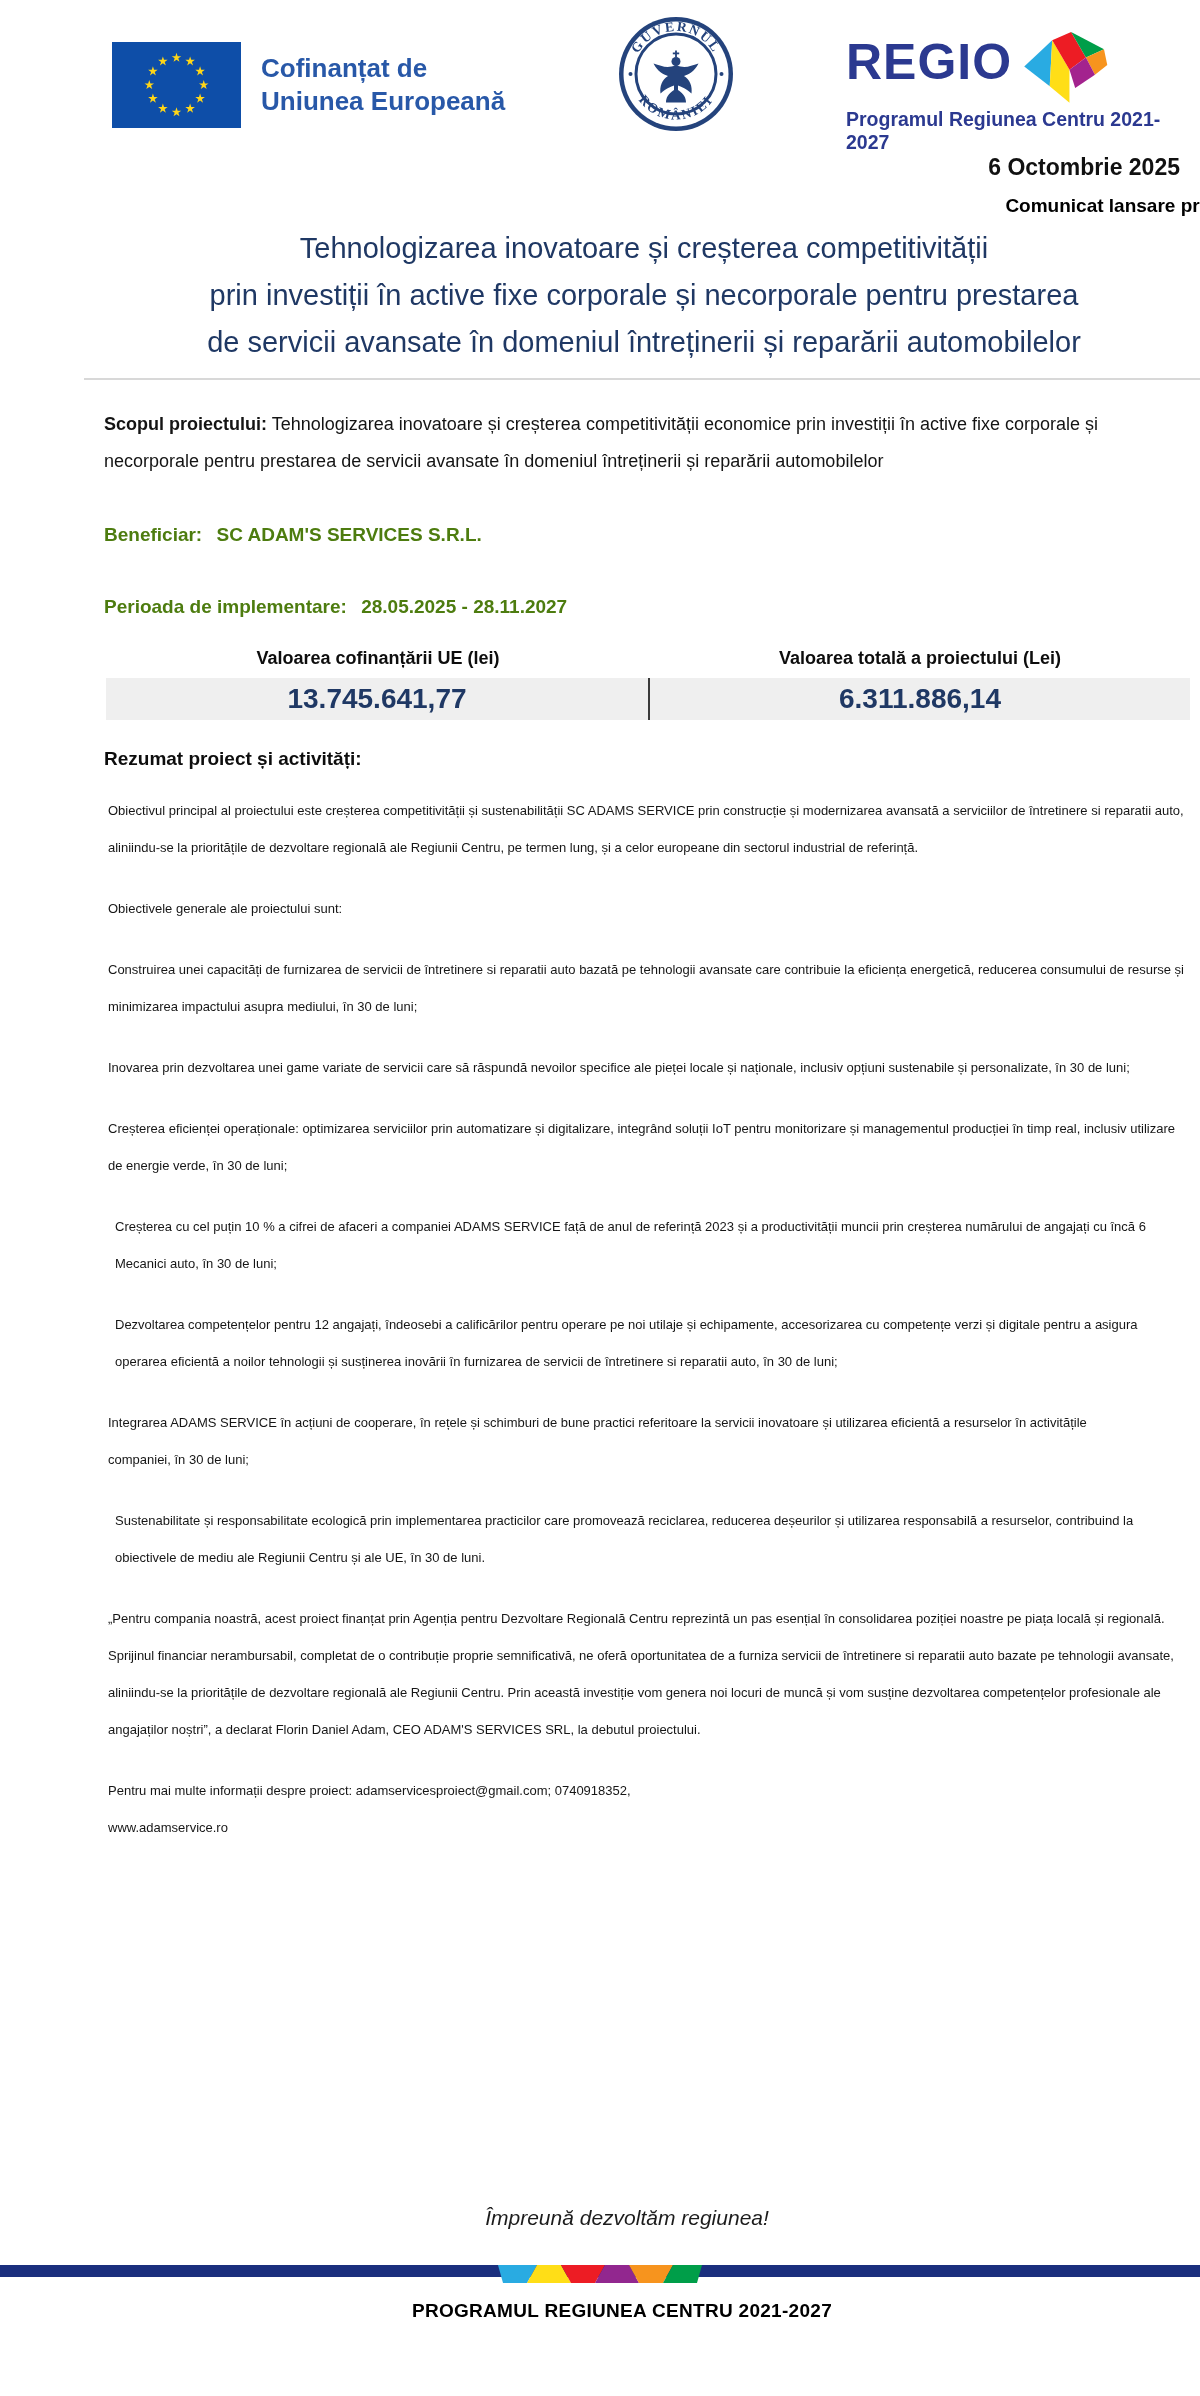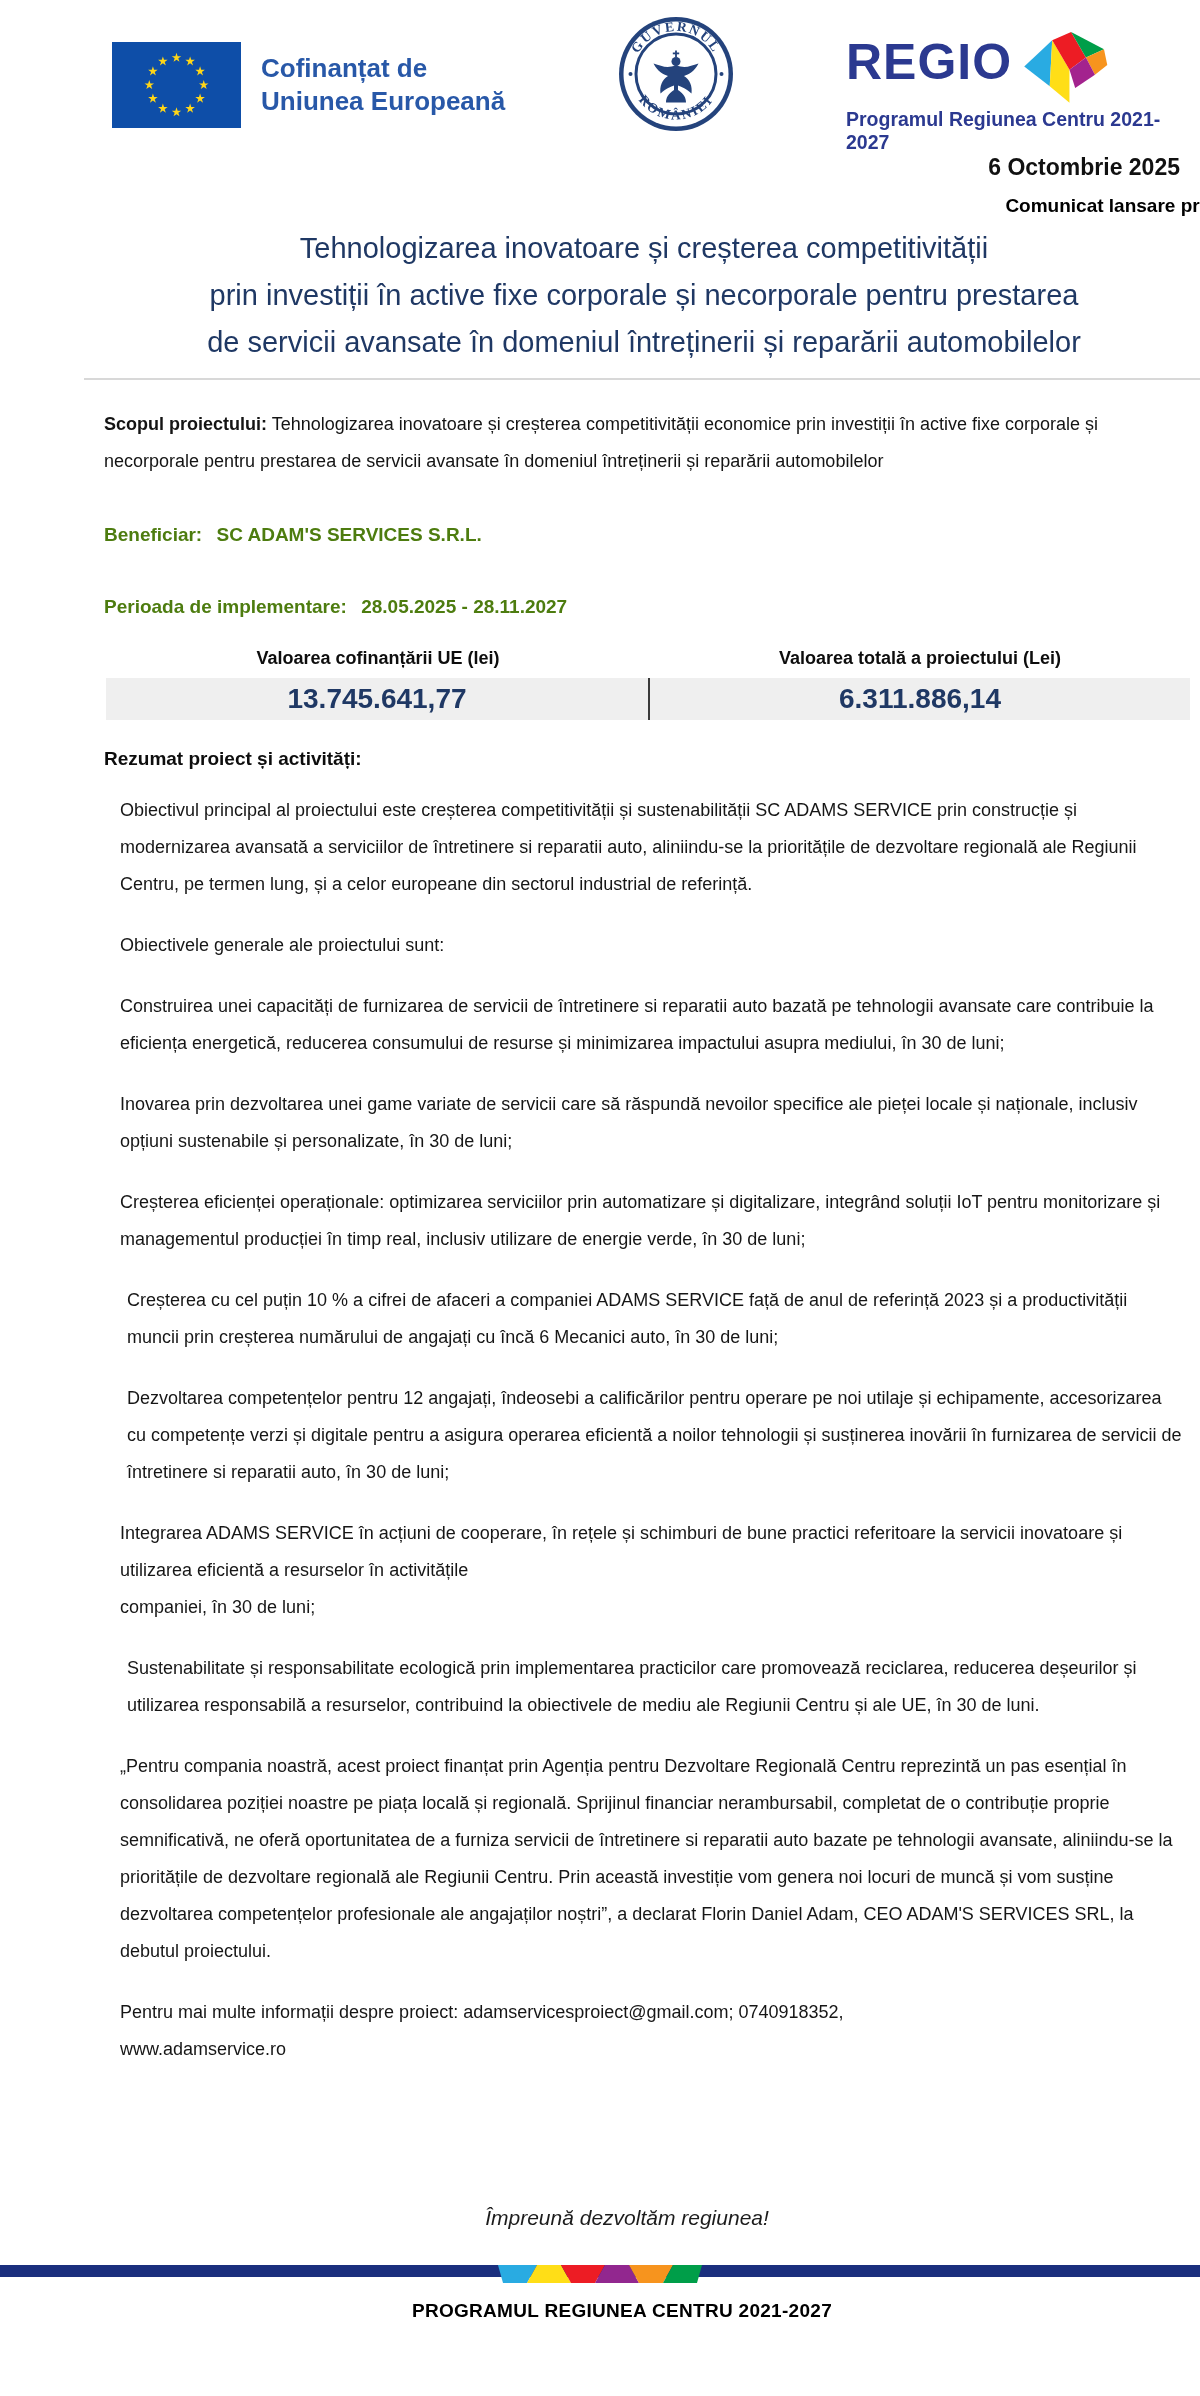--- a/index.html
+++ b/index.html
@@ -38,21 +38,21 @@
   .values{margin:30px 0 0 62px;width:1084px;}
   .vhead,.vrow{display:grid;grid-template-columns:544px 540px;}
   .vh{text-align:center;font-weight:bold;font-size:18px;padding-bottom:9px;color:#0d0d0d;}
   .vrow{background:#EFEFEF;height:42px;align-items:center;}
   .vcell{text-align:center;font-size:28px;font-weight:bold;color:#1F3864;line-height:42px;}
   .vcell.first{border-right:2px solid #3a3a3a;}
 
   
   .summary-heading{margin-top:28px;font-size:19px;font-weight:bold;color:#0d0d0d;}
   .bodytext{margin-top:22px;}
-  .para{font-size:18px;line-height:37px;margin:0 0 24px 16px;white-space:pre-line;color:#161616;}
+  .para{font-size:13px;line-height:37px;margin:0 0 24px 4px;white-space:pre-line;color:#161616;}
   .para.indent{padding-left:7px;}
 
   
   .slogan{position:absolute;top:2206px;left:5px;width:100%;text-align:center;
           font-size:21px;font-style:italic;color:#1c1c1c;}
   .band{position:absolute;top:2265px;left:0;width:1200px;height:12px;background:#1B2F7E;}
   .trapz{position:absolute;top:2265px;left:498px;width:204px;height:18px;}
   .program{position:absolute;top:2300px;left:0;width:100%;text-align:center;
            font-size:19px;font-weight:bold;letter-spacing:0.3px;color:#000;}
 </style>

